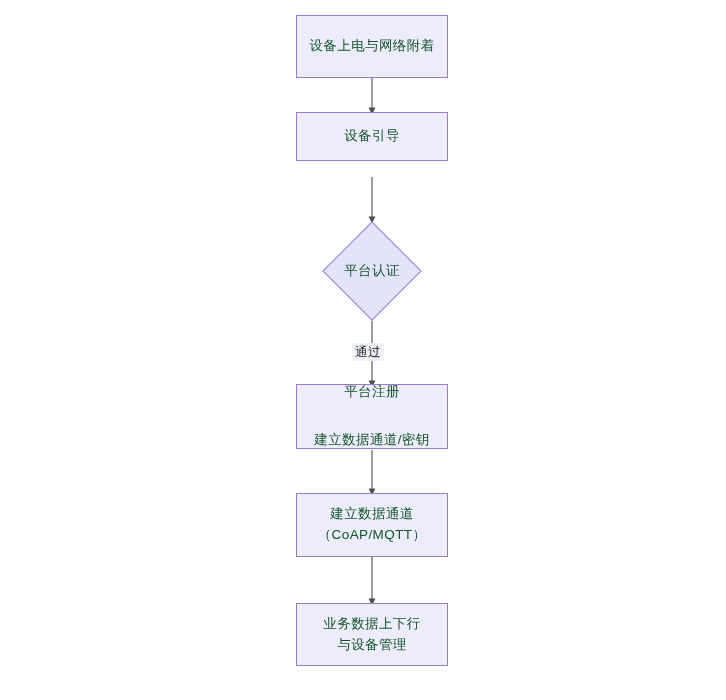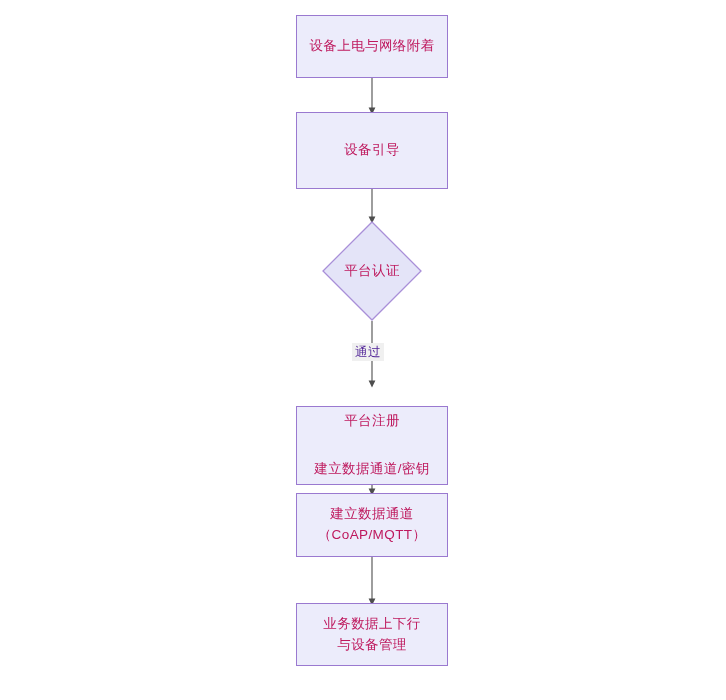--- a/index.html
+++ b/index.html
@@ -28,21 +28,21 @@
     pointer-events: none;
   }
   .node {
     position: absolute;
     box-sizing: border-box;
     display: flex;
     flex-direction: column;
     align-items: center;
     justify-content: center;
     text-align: center;
-    color: #be185d;
+    color: #14532d;
     font-size: 13.5px;
     line-height: 1.55;
     letter-spacing: 0.4px;
   }
   .node.process {
     background: #ececfb;
     border: 1.4px solid #9a79d0;
     width: 152px;
     left: 296px;
   }
@@ -67,21 +67,21 @@
     position: relative;
     z-index: 2;
   }
   .node-text {
     display: block;
     white-space: nowrap;
   }
   .edge-label {
     position: absolute;
     background: #f0f0f0;
-    color: #4c1d95;
+    color: #0f172a;
     font-size: 12.5px;
     line-height: 1.3;
     padding: 1px 3px;
     white-space: nowrap;
     letter-spacing: 0.4px;
   }
 </style>
 </head>
 <body>
 
@@ -99,32 +99,32 @@
         <line x1="372" y1="321" x2="372" y2="384" stroke="#4d4d4d" stroke-width="1.1" marker-end="url(#arrowhead)"></line>
         <line x1="372" y1="450" x2="372" y2="492" stroke="#4d4d4d" stroke-width="1.1" marker-end="url(#arrowhead)"></line>
         <line x1="372" y1="557" x2="372" y2="602" stroke="#4d4d4d" stroke-width="1.1" marker-end="url(#arrowhead)"></line>
       </g>
   </svg>
 
   <div class="node process" style="top:15px; height:63px;">
     <span class="node-text">设备上电与网络附着</span>
   </div>
 
-  <div class="node process" style="top:112px; height:77px;">
+  <div class="node process" style="top:112px; height:49px;">
     <span class="node-text">设备引导</span>
   </div>
 
   <div class="node decision" style="top:221px;">
     <svg class="diamond-shape" viewBox="0 0 100 100">
       <polygon class="dpoly" points="50,1 99,50 50,99 1,50"></polygon>
     </svg>
     <span class="node-text">平台认证</span>
   </div>
 
-  <div class="node process" style="top:406px; height:79px;gap:27px;">
+  <div class="node process" style="top:384px; height:65px;gap:27px;">
     <span class="node-text">平台注册</span>
     <span class="node-text">建立数据通道/密钥</span>
   </div>
 
   <div class="node process" style="top:493px; height:64px;">
     <span class="node-text">建立数据通道</span>
     <span class="node-text">（CoAP/MQTT）</span>
   </div>
 
   <div class="node process" style="top:603px; height:63px;">

